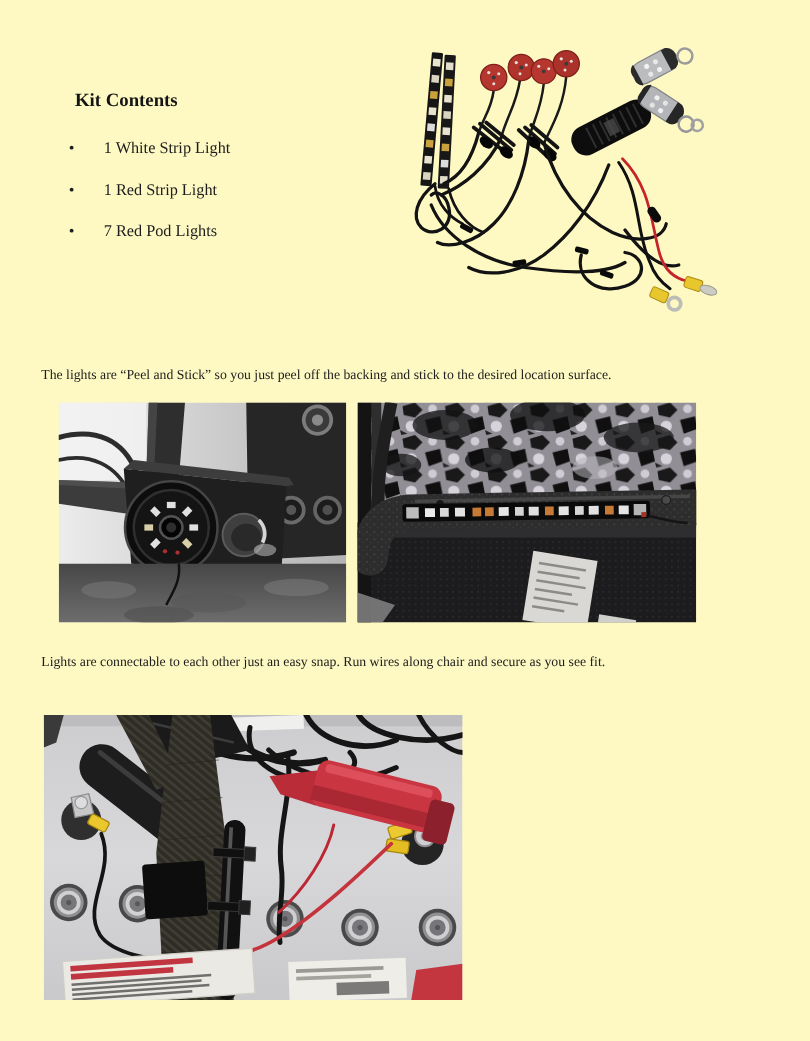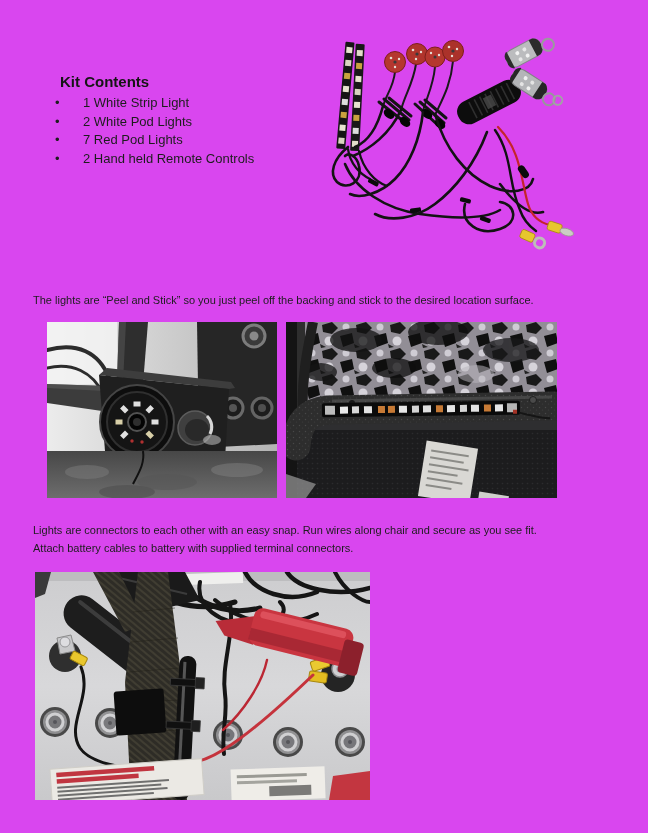--- a/index.html
+++ b/index.html
@@ -1,36 +1,37 @@
 <!DOCTYPE html>
 <html><head>
 <meta charset="utf-8">
 <style>
   html,body{margin:0;padding:0;background:#ffffff;}
   #page{
     position:relative;
     width:648px;height:833px;
-    background:#d946ef;
-    font-family:Liberation Sans, sans-serif;
+    background:#fef9c3;
+    font-family:Liberation Serif, serif;
     color:#1d1d1d;
     overflow:hidden;
   }
   .heading{
     position:absolute;left:60px;top:73px;
     font-size:15px;font-weight:bold;color:#151515;
   }
   ul.kit-list{
     position:absolute;left:55px;top:94px;margin:0;padding:0;
     list-style:none;
   }
   ul.kit-list li{
     position:relative;
     padding-left:28px;
     font-size:13px;line-height:18.5px;height:18.5px;
     white-space:nowrap;
+    margin-top:15px;
   }
   ul.kit-list li::before{
     content:"•";
     position:absolute;left:0;top:0;
     font-size:13px;
   }
   .para{
     position:absolute;left:33px;
     font-size:11px;line-height:17.5px;
     white-space:nowrap;color:#1d1d1d;
@@ -42,23 +43,22 @@
   .photo svg{display:block;}
 </style>
 </head>
 <body>
 
 <div id="page">
 
   <div class="heading">Kit Contents</div>
   <ul class="kit-list">
     <li>1 White Strip Light</li>
-    <li>2 White Pod Lights</li>
+    <li>1 Red Strip Light</li>
     <li>7 Red Pod Lights</li>
-    <li>2 Hand held Remote Controls</li>
   </ul>
 
   <div class="photo" style="left:315px;top:14px;width:330px;height:246px;">
     <svg viewBox="0 0 330 246" width="330" height="246">
 
       <g>
         <g transform="rotate(5 31 80)">
           <rect x="26" y="28" width="9" height="107" rx="1" fill="#151515"></rect>
           <rect x="27.5" y="33" width="6" height="6" fill="#e7e3cf"></rect>
           <rect x="27.5" y="46" width="6" height="6" fill="#d9d4c0"></rect>
@@ -368,22 +368,21 @@
           <rect x="142" y="158" width="36" height="2"></rect>
           <rect x="142" y="165" width="26" height="2"></rect>
         </g>
         <rect x="196" y="164" width="30" height="12" fill="#cfcfcb"></rect>
       </g>
       <polygon points="0,152 30,162 20,176 0,176" fill="#8a8a8a" opacity="0.8"></polygon>
     </svg>
   </div>
 
   <div class="para" id="para-connect">
-    <div class="pline">Lights are connectors to each other with an easy snap. Run wires along chair and secure as you see fit.</div>
-    <div class="pline">Attach battery cables to battery with supplied terminal connectors.</div>
+    <div class="pline">Lights are connectable to each other just an easy snap. Run wires along chair and secure as you see fit.</div>
   </div>
 
   <div class="photo" style="left:35px;top:572px;width:335px;height:228px;">
     <svg viewBox="0 0 335 228" width="335" height="228">
       <defs>
         <linearGradient id="batbg" x1="0" y1="0" x2="0" y2="1">
           <stop offset="0" stop-color="#cdcdcf"></stop>
             <stop offset="0.5" stop-color="#d8d8da"></stop>
             <stop offset="1" stop-color="#c9c9cb"></stop>
         </linearGradient>

